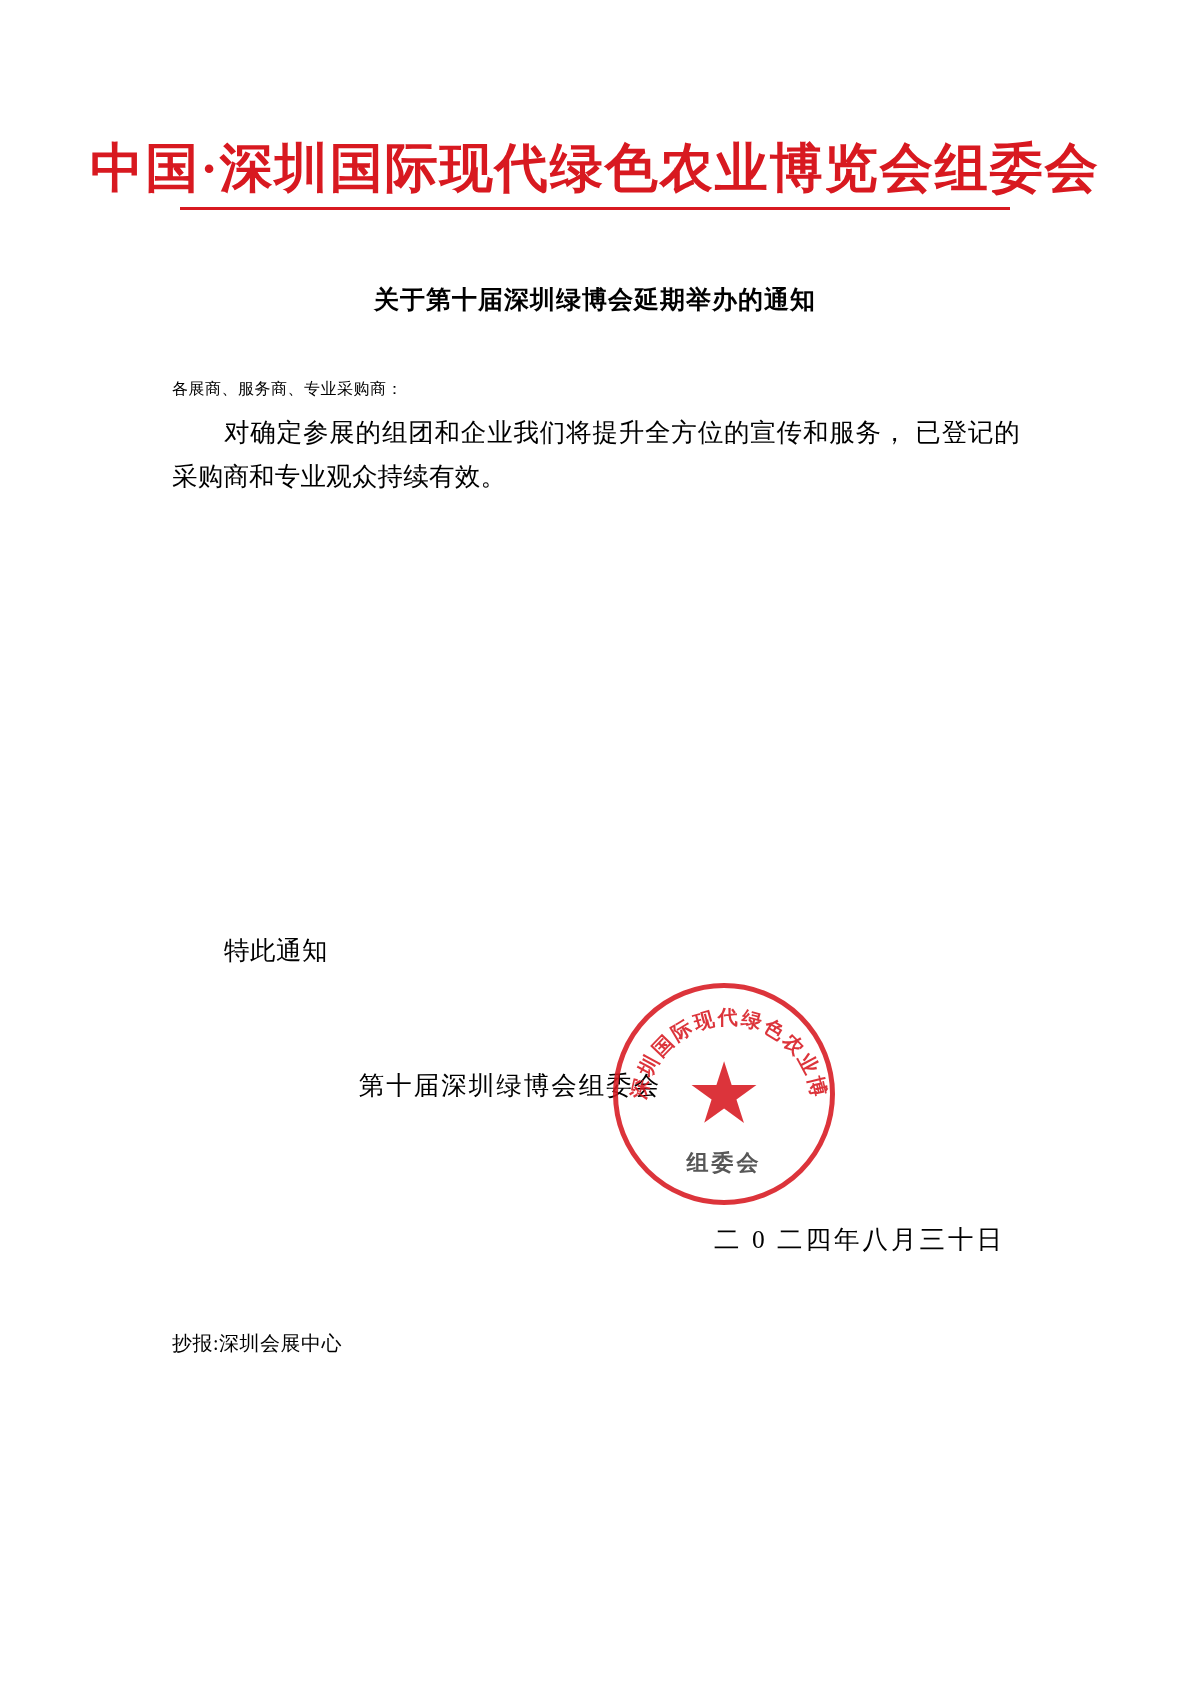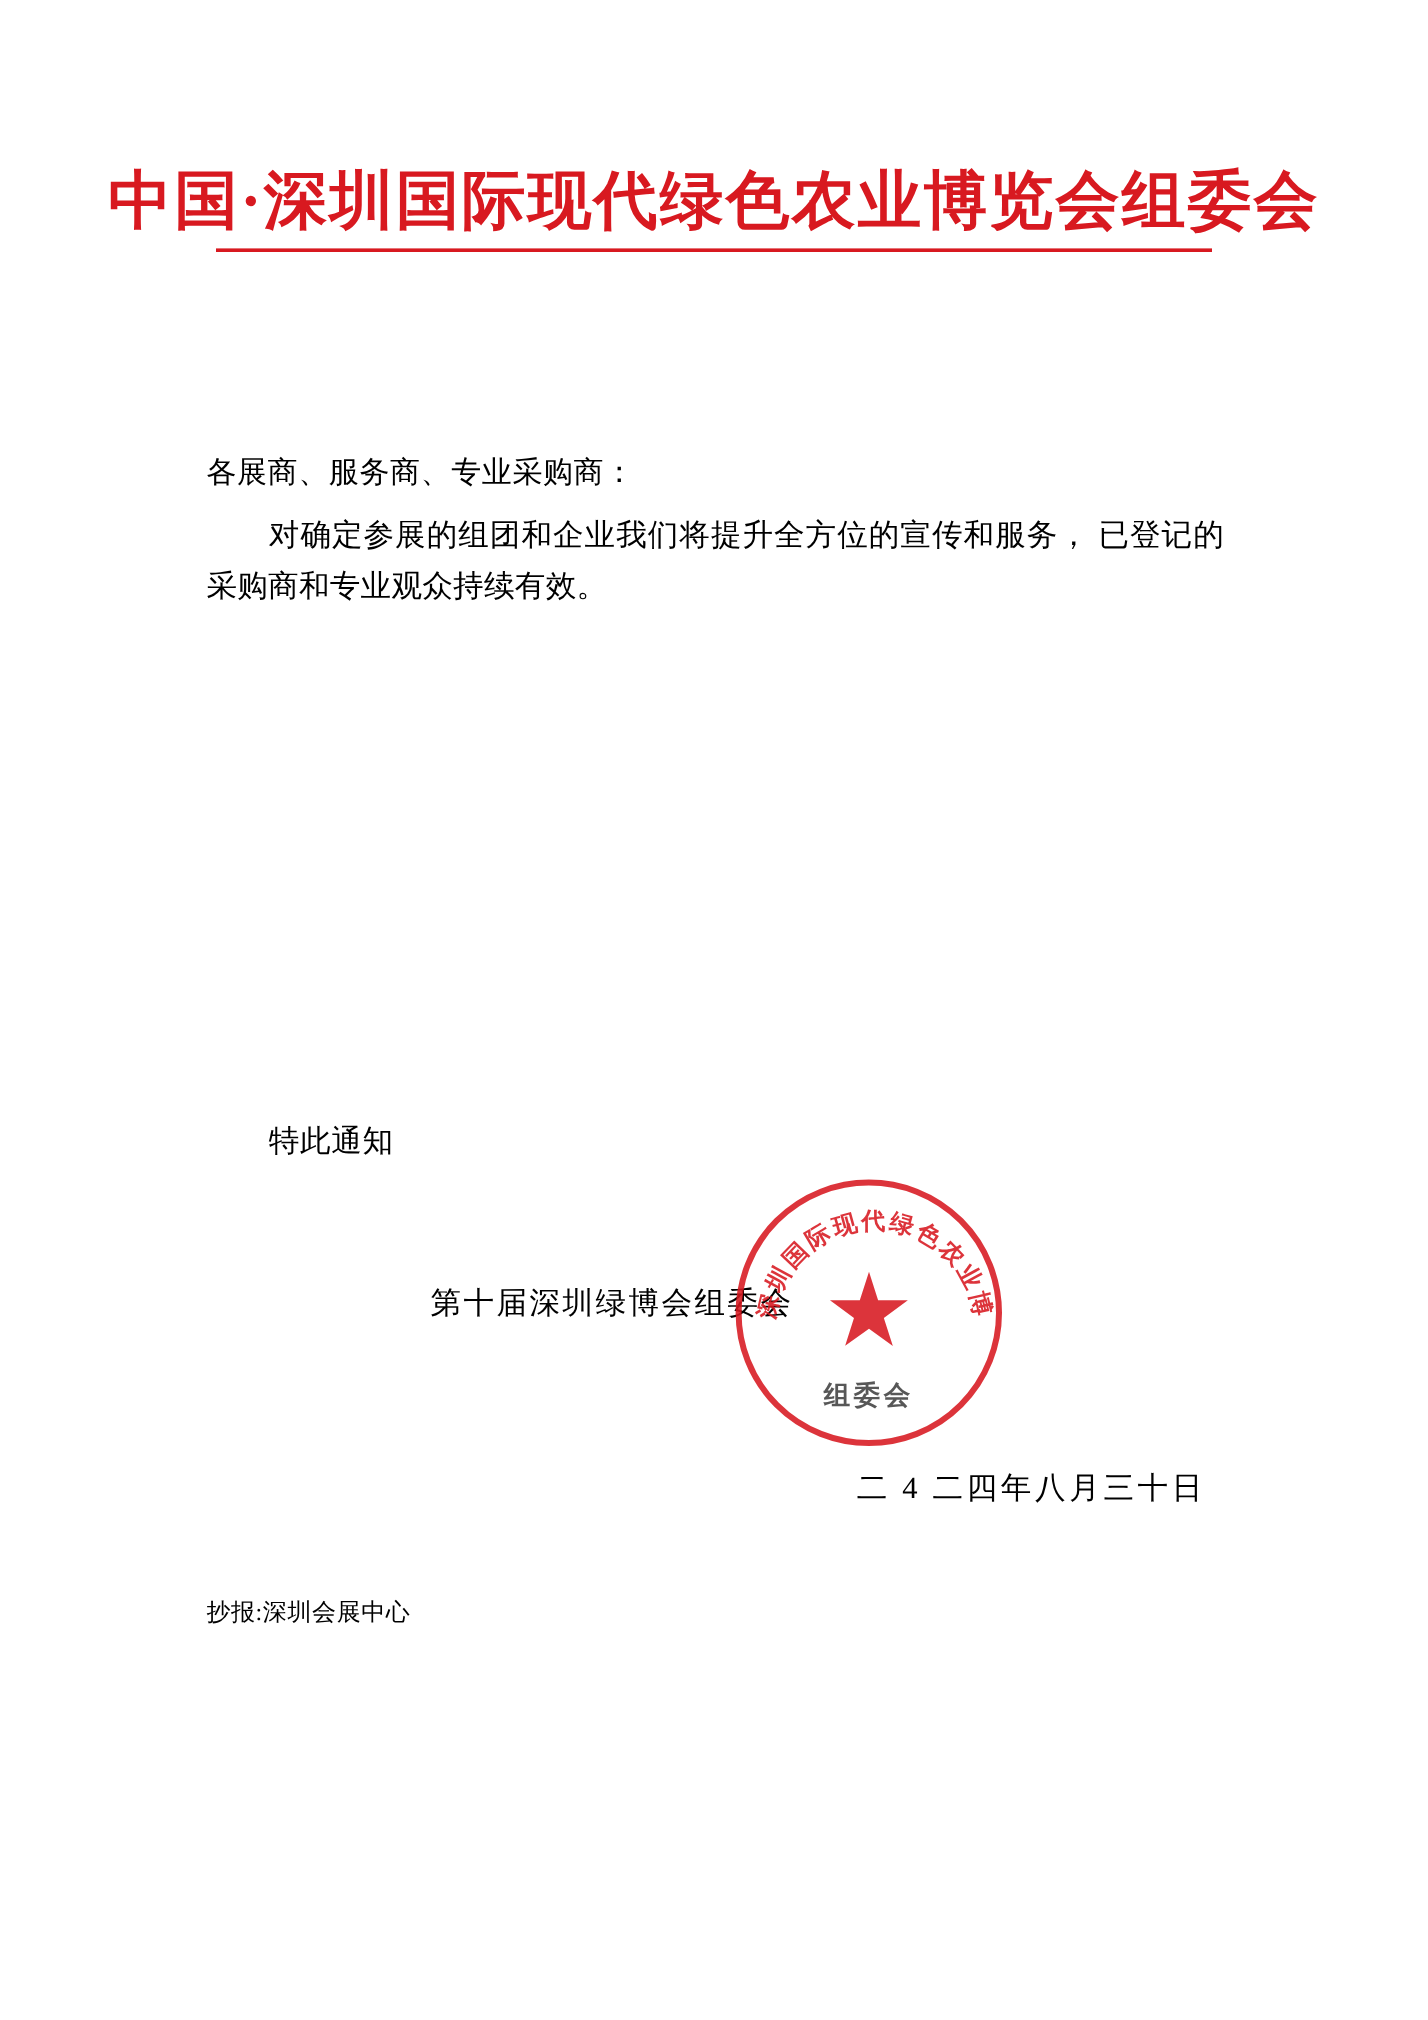--- a/index.html
+++ b/index.html
@@ -59,21 +59,21 @@
   }
 
   
   .body-area {
     position: absolute;
     top: 378px;
     left: 172px;
     width: 848px;
   }
   .salutation {
-    font-size: 25px;
+    font-size: 16px;
     line-height: 1.34;
     margin: 0 0 12px 0;
     letter-spacing: 0.5px;
   }
   .para {
     font-size: 25.5px;
     line-height: 1.72;
     margin: 0 0 14px 0;
     text-align: justify;
     text-justify: inter-ideograph;
@@ -174,20 +174,21 @@
 </head>
 <body>
 
 <div id="page">
 
   <div class="letterhead">
     <div class="letterhead-title">中国·深圳国际现代绿色农业博览会组委会</div>
     <div class="letterhead-rule"></div>
   </div>
 
+  <div class="doc-title">关于第十届深圳绿博会延期举办的通知</div>
 
   <div class="body-area">
     <p class="salutation">各展商、服务商、专业采购商：</p>
     <p class="para">对确定参展的组团和企业我们将提升全方位的宣传和服务， 已登记的采购商和专业观众持续有效。</p>
   </div>
 
   <div class="closing">特此通知</div>
 
   <div class="signature">第十届深圳绿博会组委会</div>
 
@@ -199,17 +200,17 @@
         </defs>
         <text>
           <textPath href="#arcpath" startOffset="50%" text-anchor="middle">中国深圳国际现代绿色农业博览会</textPath>
         </text>
       </svg>
       <div class="seal-star">★</div>
       <div class="seal-bottom-text">组委会</div>
     </div>
   </div>
 
-  <div class="sign-date">二 4 二四年八月三十日</div>
+  <div class="sign-date">二 0 二四年八月三十日</div>
 
   <div class="footer-cc">抄报:深圳会展中心</div>
 
 </div>
 
 </body></html>

